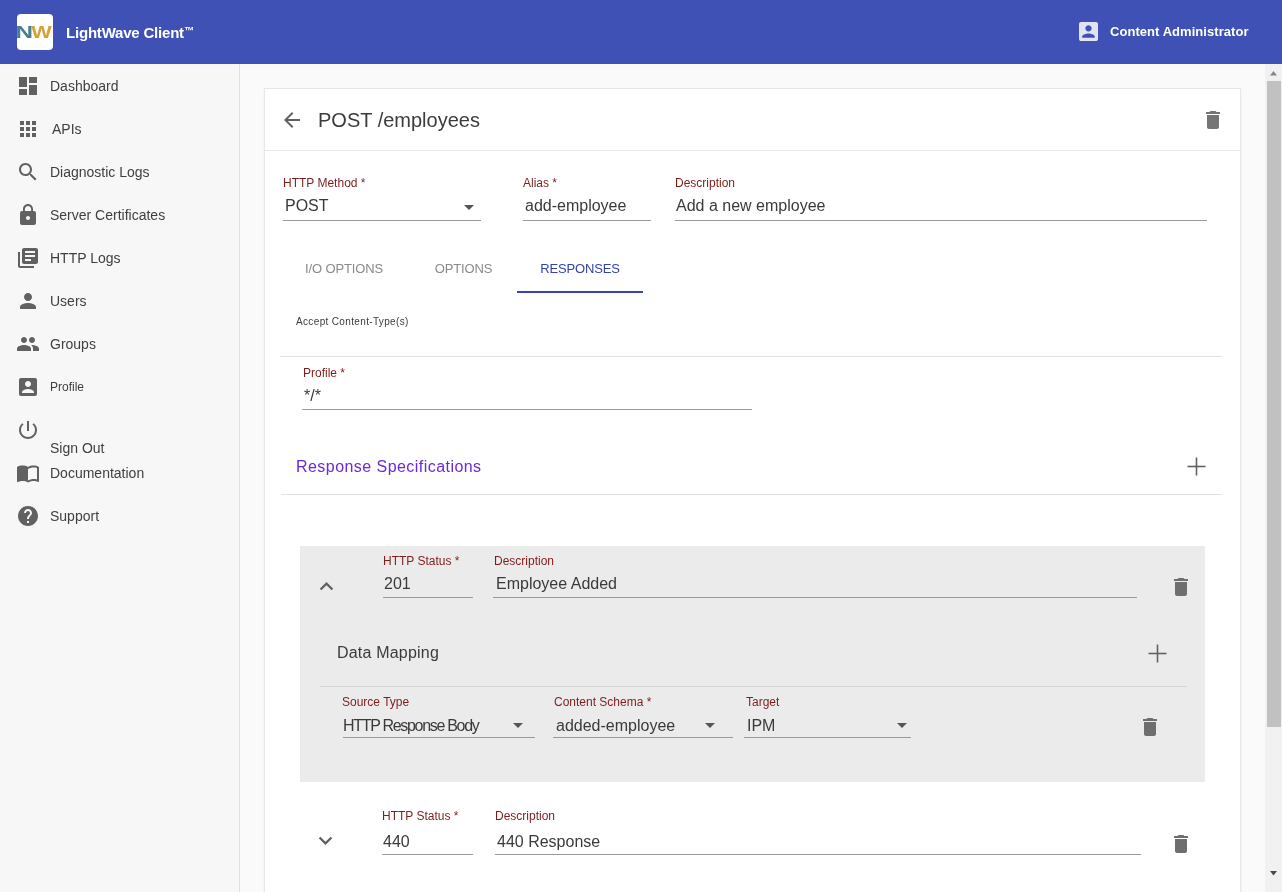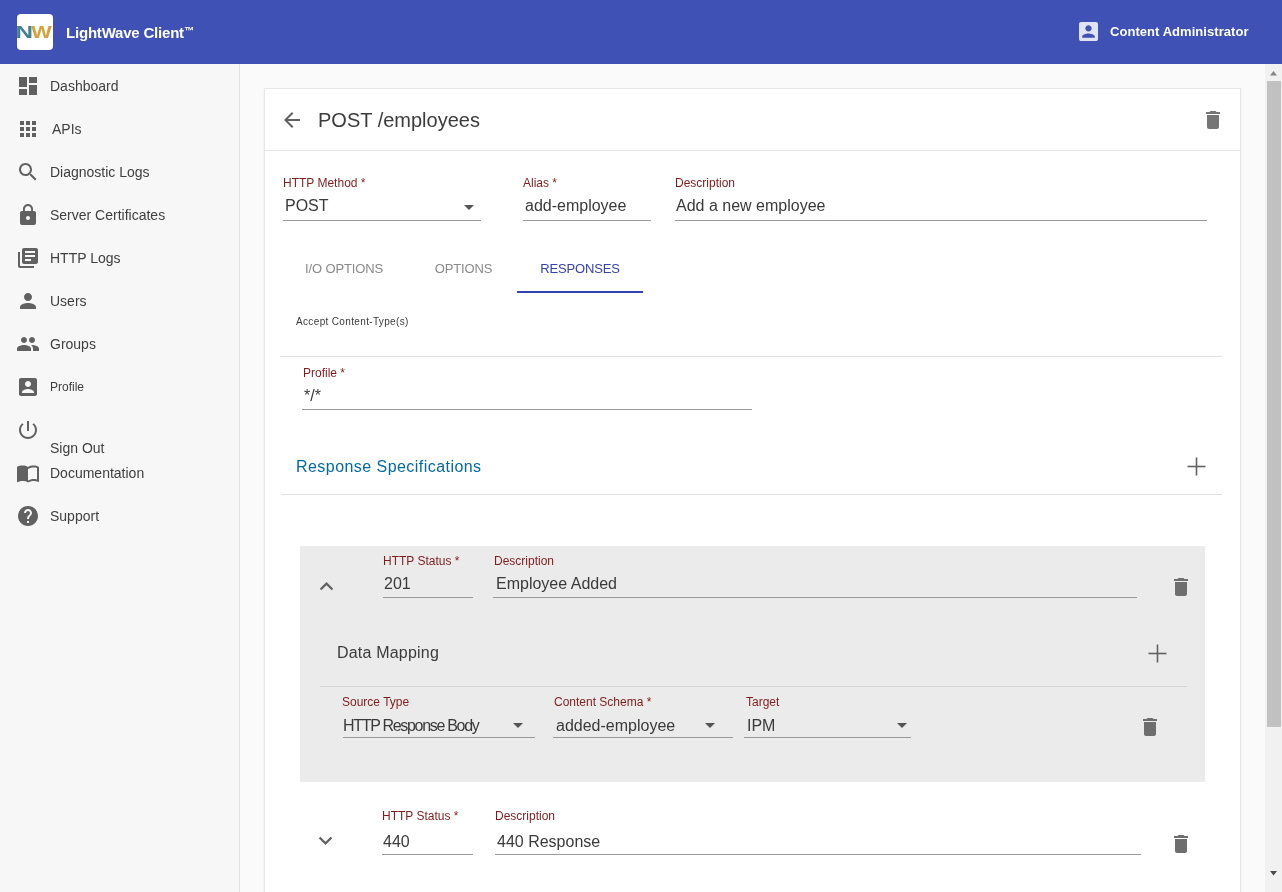--- a/index.html
+++ b/index.html
@@ -103,21 +103,21 @@
 <div class="abs" style="left:410px;top:260.5px;width:107px;text-align:center;font-size:13px;letter-spacing:-0.15px;color:#8a8a8a;">OPTIONS</div>
 <div class="abs" style="left:517px;top:260.5px;width:126px;text-align:center;font-size:13px;letter-spacing:-0.15px;color:#3443b0;">RESPONSES</div>
 <div class="abs" style="left:517px;top:291px;width:126px;height:2px;background:#3443b0;"></div>
 
 <div class="abs" style="left:296px;top:311.5px;height:19px;line-height:19px;font-size:10px;letter-spacing:0.35px;color:#3b3b3b;">Accept Content-Type(s)</div>
 <div class="abs" style="left:280px;top:356px;width:942px;height:1px;background:#e2e2e2;"></div>
 <div class="lbl" style="left:303px;top:366px;">Profile *</div>
 <div class="val" style="left:304px;top:386px;">*/*</div>
 <div class="uline" style="left:302px;top:409px;width:450px;"></div>
 
-<div class="abs" style="left:296px;top:457px;height:19px;line-height:19px;font-size:16px;letter-spacing:0.45px;color:#0369a1;">Response Specifications</div>
+<div class="abs" style="left:296px;top:457px;height:19px;line-height:19px;font-size:16px;letter-spacing:0.45px;color:#6d28d9;">Response Specifications</div>
 <svg class="abs" style="left:1187px;top:457px;" width="19" height="19" viewBox="0 0 19 19" stroke="#616161" stroke-width="1.6">
   <line x1="9.5" y1="0.5" x2="9.5" y2="18.5"></line>
     <line x1="0.5" y1="9.5" x2="18.5" y2="9.5"></line>
 </svg>
 <div class="abs" style="left:281px;top:494px;width:941px;height:1px;background:#e2e2e2;"></div>
 
 <div class="abs" style="left:300px;top:546px;width:905px;height:236px;background:#ebebeb;"></div>
 <svg class="abs" style="left:313.3px;top:572.5px;" width="27" height="27" viewBox="0 0 24 24" fill="#616161">
   <path d="M12 8l-6 6 1.41 1.41L12 10.83l4.59 4.58L18 14l-6-6z"></path>
 </svg>

